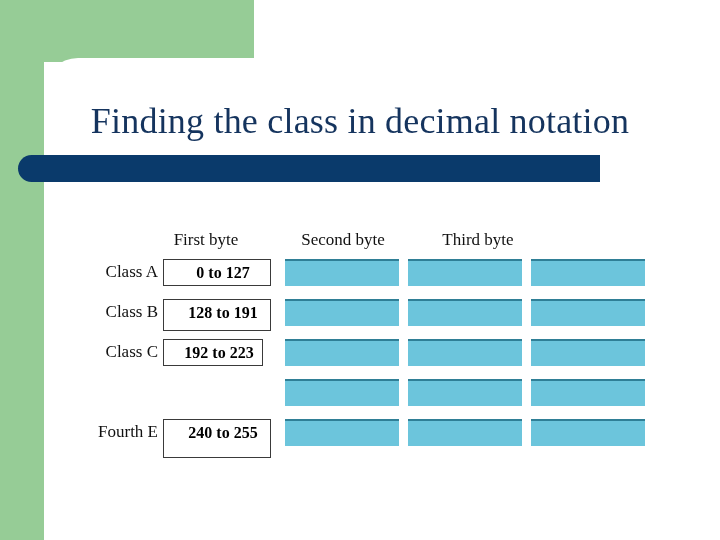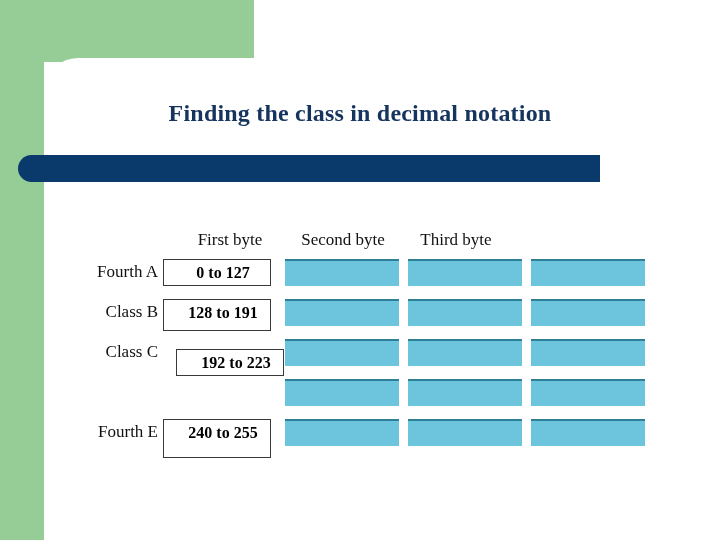--- a/index.html
+++ b/index.html
@@ -58,22 +58,22 @@
     border-bottom-left-radius: 14px;
   }
 
   
   .slide-title {
     position: absolute;
     left: 60px;
     top: 100px;
     width: 600px;
     text-align: center;
-    font-size: 24px;
-    font-weight: bold;
+    font-size: 36px;
+    font-weight: normal;
     color: #15345e;
     letter-spacing: 0.2px;
     white-space: nowrap;
   }
 
   
   .diagram {
     position: absolute;
     left: 0;
     top: 0;
@@ -125,38 +125,38 @@
 
   <div class="green-block"></div>
   <div class="green-stripe"></div>
   <div class="white-panel"></div>
   <div class="title-bar"></div>
 
   <div class="slide-title">Finding the class in decimal notation</div>
 
   <div class="diagram">
 
-    <div class="col-header" style="left:170px; top:230px; width:120px;">First byte</div>
+    <div class="col-header" style="left:146px; top:230px; width:120px;">First byte</div>
     <div class="col-header" style="left:283px; top:230px; width:120px;">Second byte</div>
-    <div class="col-header" style="left:396px; top:230px; width:120px;">Third byte</div>
+    <div class="col-header" style="left:418px; top:230px; width:120px;">Third byte</div>
 
-    <div class="row-label" style="left:58px; top:262px; width:100px;">Fourth A</div>
+    <div class="row-label" style="left:58px; top:262px; width:100px;">Class A</div>
     <div class="range-box" style="left:163px; top:259px; width:108px; height:27px;">0 to 127</div>
     <div class="byte-box" style="left:285px; top:259px; width:114px; height:27px;"></div>
     <div class="byte-box" style="left:408px; top:259px; width:114px; height:27px;"></div>
     <div class="byte-box" style="left:531px; top:259px; width:114px; height:27px;"></div>
 
     <div class="row-label" style="left:58px; top:302px; width:100px;">Class B</div>
     <div class="range-box" style="left:163px; top:299px; width:108px; height:32px;">128 to 191</div>
     <div class="byte-box" style="left:285px; top:299px; width:114px; height:27px;"></div>
     <div class="byte-box" style="left:408px; top:299px; width:114px; height:27px;"></div>
     <div class="byte-box" style="left:531px; top:299px; width:114px; height:27px;"></div>
 
     <div class="row-label" style="left:58px; top:342px; width:100px;">Class C</div>
-    <div class="range-box" style="left:176px; top:339px; width:108px; height:27px;margin-top:10px;">192 to 223</div>
+    <div class="range-box" style="left:163px; top:339px; width:100px; height:27px;">192 to 223</div>
     <div class="byte-box" style="left:285px; top:339px; width:114px; height:27px;"></div>
     <div class="byte-box" style="left:408px; top:339px; width:114px; height:27px;"></div>
     <div class="byte-box" style="left:531px; top:339px; width:114px; height:27px;"></div>
 
     <div class="byte-box" style="left:285px; top:379px; width:114px; height:27px;"></div>
     <div class="byte-box" style="left:408px; top:379px; width:114px; height:27px;"></div>
     <div class="byte-box" style="left:531px; top:379px; width:114px; height:27px;"></div>
 
     <div class="row-label" style="left:58px; top:422px; width:100px;">Fourth E</div>
     <div class="range-box" style="left:163px; top:419px; width:108px; height:39px;">240 to 255</div>

